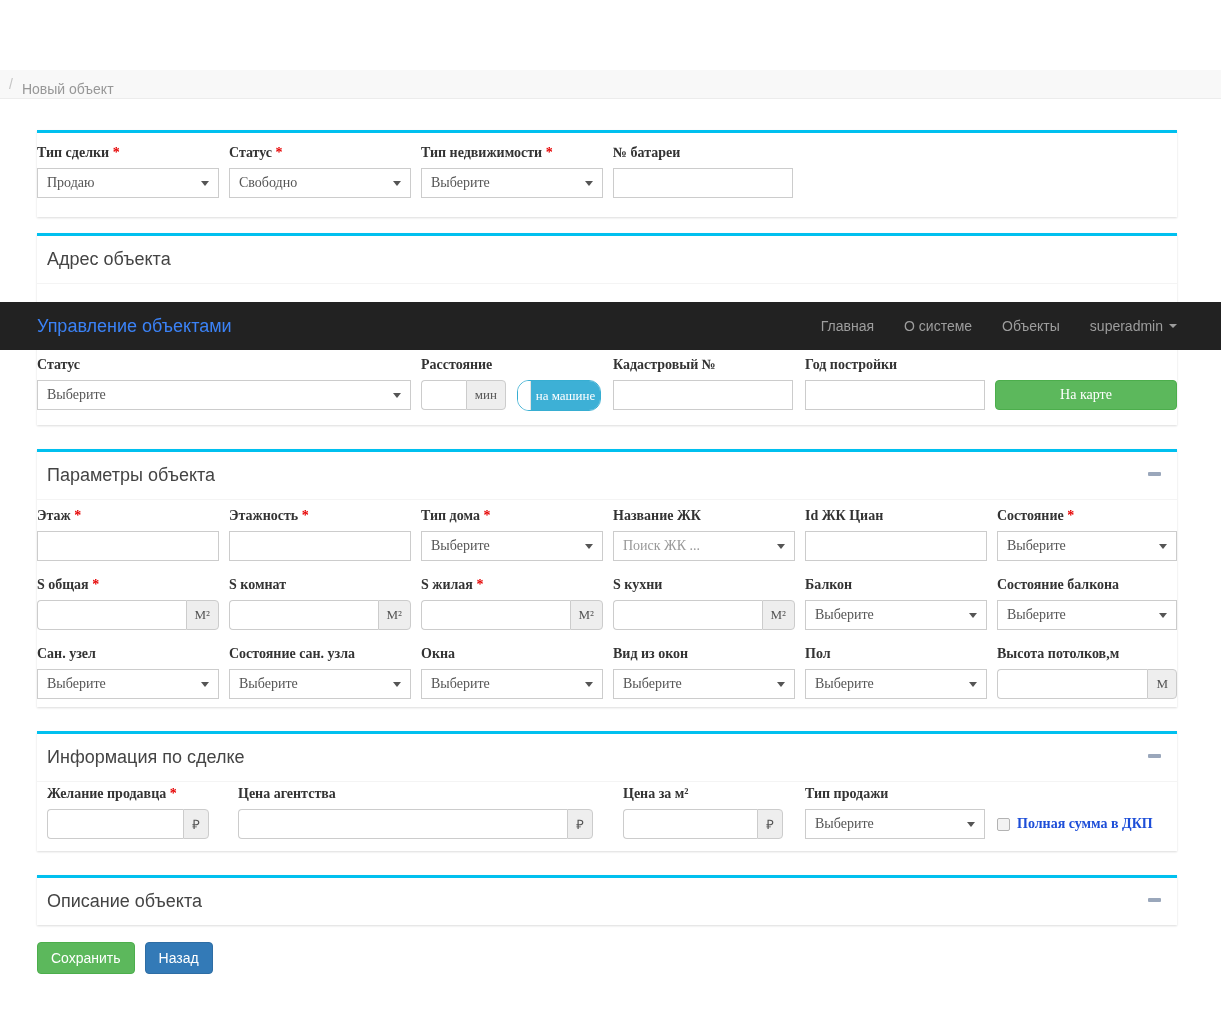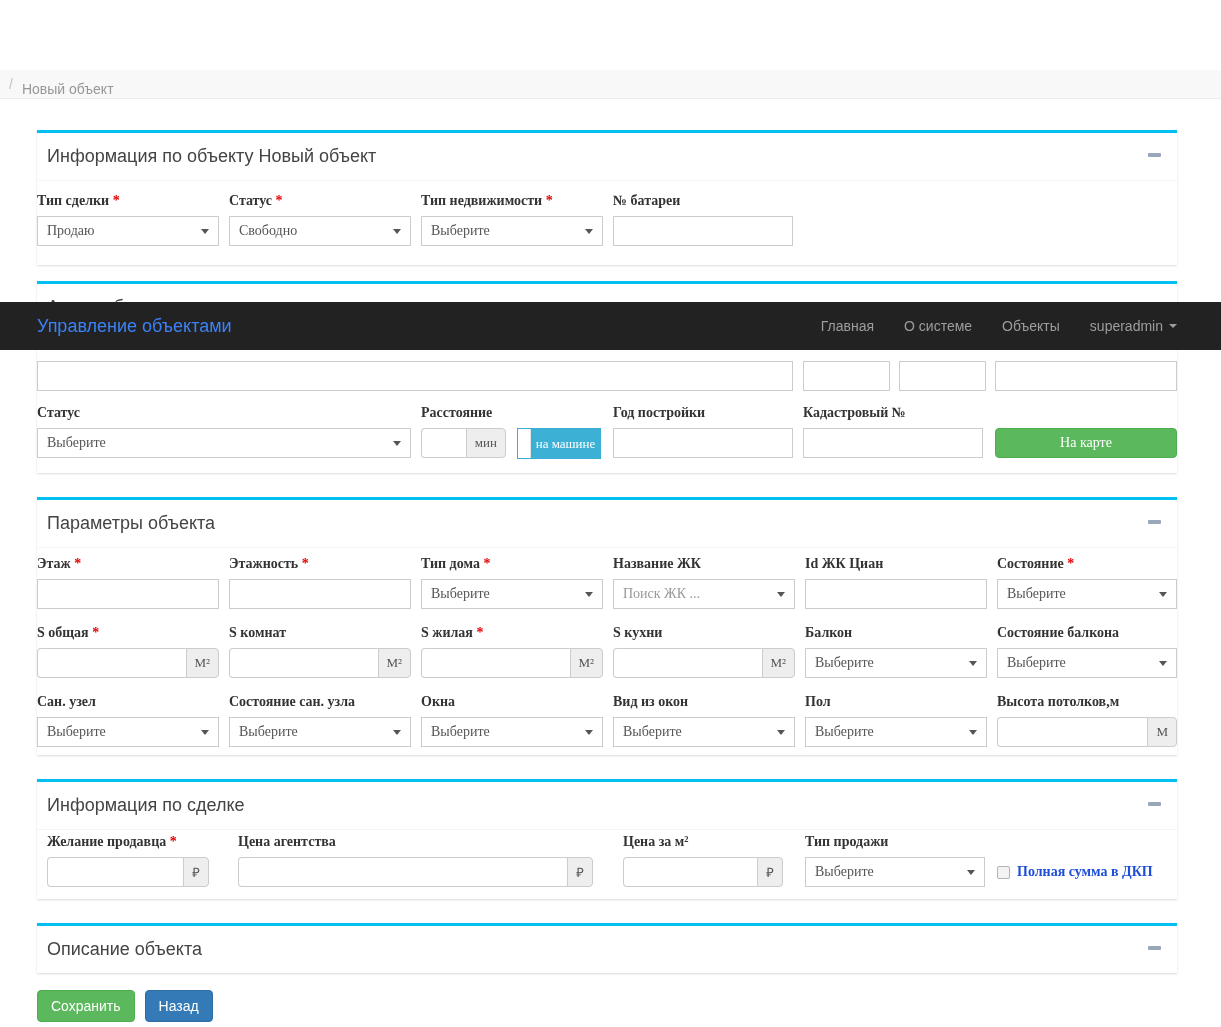--- a/index.html
+++ b/index.html
@@ -42,21 +42,21 @@
   input.control { width:100%; padding:0 10px; outline:none; font-family:inherit; }
   .selectbox { display:flex; align-items:center; justify-content:space-between; padding:0 9px; cursor:pointer; }
   .sel-val { white-space:nowrap; overflow:hidden; }
   .sel-placeholder { color:#999; }
   .sel-arrow { width:0; height:0; border-left:4px solid transparent; border-right:4px solid transparent; border-top:5px solid #555; flex:0 0 auto; margin-left:6px; }
 
   .igroup { display:flex; width:100%; }
   .igroup input { flex:1 1 auto; min-width:0; height:30px; border:1px solid #ccc; border-right:none; border-radius:4px 0 0 4px; padding:0 9px; font-size:14px; color:#555; outline:none; font-family:inherit; }
   .iaddon { flex:0 0 auto; background:#eee; border:1px solid #ccc; border-radius:0 4px 4px 0; display:flex; align-items:center; justify-content:center; padding:0 8px; font-size:13px; color:#555; min-width:26px; }
 
-  .switch { display:flex; width:84px; height:31px; border:1px solid #37aed2; border-radius:0; overflow:hidden; cursor:pointer; }
+  .switch { display:flex; width:84px; height:31px; border:1px solid #37aed2; border-radius:12px; overflow:hidden; cursor:pointer; }
   .switch-knob { width:13px; background:#fff; border-right:1px solid #e3e3e3; }
   .switch-on { flex:1; background:#3db0d6; color:#fff; font-size:13px; display:flex; align-items:center; justify-content:center; white-space:nowrap; }
 
   .no-label { margin-top:24px; }
 
   .btn { display:inline-flex; align-items:center; justify-content:center; border-radius:4px; color:#fff; font-size:14px; border:1px solid transparent; cursor:pointer; font-family:inherit; }
   .btn-map { width:182px; height:30px; background:#5cb85c; border-color:#4cae4c; }
   .btn-save { height:32px; padding:0 13px; background:#5cb85c; border-color:#4cae4c; }
   .btn-back { height:32px; padding:0 13px; background:#337ab7; border-color:#2e6da4; }
   .actions { margin-top:17px; display:flex; gap:10px; }
@@ -78,24 +78,20 @@
 <div class="topspace"></div>
 
 <div class="breadcrumb-bar">
   <span class="bc-sep">/</span>
   <span class="bc-current">Новый объект</span>
 </div>
 
 <div class="main">
 
   <div class="box mb16">
-    <div class="box-header">
-      <span>Информация по объекту Новый объект</span>
-      <span class="collapse-btn"></span>
-    </div>
     <div class="box-body">
       <div class="frow">
         <div class="fg" style="width:182px">
           <label class="flabel"><span>Тип сделки</span> <span class="req">*</span></label>
           <div class="control selectbox">
             <span class="sel-val">Продаю</span>
             <span class="sel-arrow"></span>
           </div>
         </div>
         <div class="fg" style="width:182px">
@@ -157,26 +153,26 @@
             <input style="">
             <span class="iaddon">мин</span>
           </div>
         </div>
         <div class="fg no-label" style="width:84px;margin-right:12px">
           <div class="switch">
             <span class="switch-knob"></span>
             <span class="switch-on">на машине</span>
           </div>
         </div>
+        <div class="fg" style="width:180px;margin-right:12px">
+          <label class="flabel"><span>Кадастровый №</span></label>
+          <input class="control" style="">
+        </div>
         <div class="fg" style="width:180px">
           <label class="flabel"><span>Год постройки</span></label>
-          <input class="control" style="">
-        </div>
-        <div class="fg" style="width:180px;margin-right:12px">
-          <label class="flabel"><span>Кадастровый №</span></label>
           <input class="control" style="">
         </div>
         <div class="fg no-label" style="margin-right:0">
           <button class="btn btn-map">На карте</button>
         </div>
       </div>
     </div>
   </div>
 
   <div class="box mb24">

